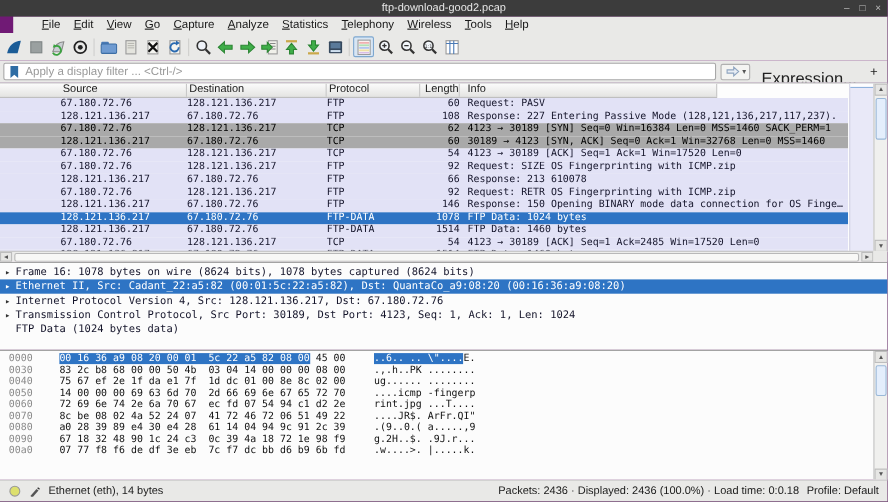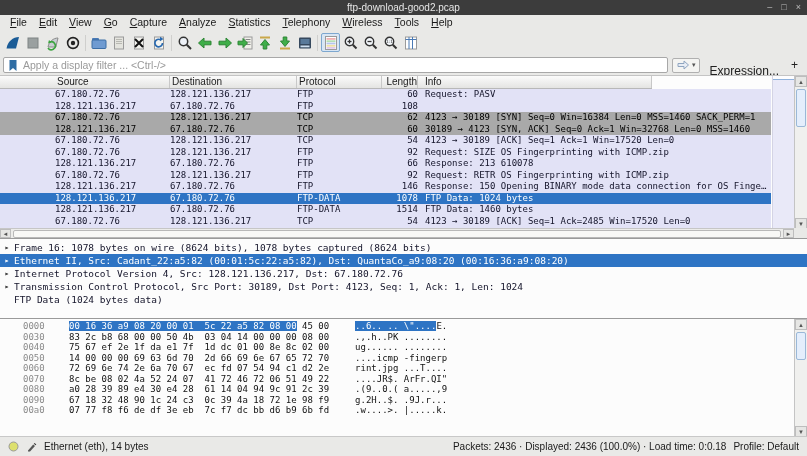--- a/index.html
+++ b/index.html
@@ -8,34 +8,34 @@
     position:relative; width:807px; height:456px; overflow:hidden;
     font-family:"Liberation Sans", sans-serif; background:#701a75;
     display:flex; flex-direction:column;
   }
   
   .titlebar{height:15px; background:#3c3c3c; color:#e6e6e6; display:flex; align-items:center; position:relative; flex:0 0 auto;}
   .titlebar .title{flex:1; text-align:center; font-size:10px; line-height:15px;}
   .winbtns{position:absolute; right:6px; top:0; height:15px; display:flex; align-items:center; gap:9px;}
   .winbtns span{color:#bdbdbd; font-size:9px; line-height:15px; cursor:default;}
   
-  .menubar{height:15px; display:flex; align-items:flex-start; padding-left:4px; background:#e9e9e7; flex:0 0 auto;}
+  .menubar{height:15px; display:flex; align-items:flex-start; padding-left:20px; background:#e9e9e7; flex:0 0 auto;margin-left:12px;}
   .menu-item{font-size:10.5px; color:#1a1a1a; padding:0 6px; line-height:15px;}
   
   .toolbar{height:25px; display:flex; align-items:center; padding-left:3px; gap:1px; background:#e9e9e7; flex:0 0 auto;}
   .tbtn{width:19px; height:19px; display:flex; align-items:center; justify-content:center; border:1px solid transparent;}
   .tbtn.pressed{border:1px solid #7da7cf; background:#d8e6f4; border-radius:2px;}
   .tsep{width:1px; height:16px; background:#cfcfcd; margin:0 2px;}
   
   .filterbar{height:20px; display:flex; align-items:center; padding:0 3px; gap:4px; background:#e9e9e7; flex:0 0 auto;}
   .filter-input{flex:1; height:16px; background:#fff; border:1px solid #a8a8a8; border-radius:2px; display:flex; align-items:center; padding:0 4px; gap:5px;}
   .filter-input .ph{font-size:10.5px; color:#9a9a9a; white-space:nowrap;}
   .apply-btn{height:15px; border:1px solid #b0b0b0; border-radius:2px; background:#f4f4f2; display:flex; align-items:center; padding:0 3px; gap:2px;}
   .apply-btn .caret{font-size:7px; color:#555;}
-  .expr-btn{font-size:12px; color:#202020; padding:0 6px; white-space:nowrap;margin-top:12px;}
+  .expr-btn{font-size:15px; color:#202020; padding:0 6px; white-space:nowrap;margin-top:12px;}
   .addf-btn{font-size:12px; color:#202020; padding:0 6px 0 2px;}
   
   .plist{position:relative; height:163px; background:#fdfdfd; flex:0 0 auto; overflow:hidden; border-top:1px solid #c4c4c4;}
   .plist-header{height:13px; display:flex; background:linear-gradient(#fbfbfb,#e4e4e2); border-bottom:1px solid #b8b8b8; width:652px;}
   .hcell{font-size:10px; color:#1a1a1a; line-height:12px; padding-left:2px; border-right:1px solid #c8c8c8; overflow:hidden; white-space:nowrap;}
   .plist-body{height:140px; overflow:hidden; width:771px;}
   .prow{display:flex; height:11.5px; line-height:11.5px; font-family:"DejaVu Sans Mono", monospace; font-size:9px; color:#14142a; background:#e2e2f6; width:771px; white-space:nowrap;}
   .prow.gray{background:#a9a9a9; color:#000;}
   .prow.selected{background:#2e74c4; color:#fff;}
   .pcell{overflow:hidden; white-space:nowrap; flex:0 0 auto;}
@@ -57,21 +57,21 @@
   .scorner{position:absolute; bottom:0; right:0; width:13px; height:10px; background:#e9e9e7;}
   
   .details{height:80px; background:#fcfcfc; border-top:1px solid #9a9a9a; padding-top:2px; flex:0 0 auto; overflow:hidden;}
   .drow{height:13px; line-height:13px; font-family:"DejaVu Sans Mono", monospace; font-size:9.5px; color:#14142a; white-space:nowrap; display:flex;}
   .drow .arrow{width:14px; text-align:center; font-size:8px; color:#333; flex:0 0 auto;}
   .drow.sel{background:#2e74c4; color:#fff;}
   .drow.sel .arrow{color:#fff;}
   
   .hexpane{position:relative; height:118px; background:#fcfcfc; border-top:1px solid #9a9a9a; padding-top:2px; flex:0 0 auto; overflow:hidden;}
   .hxrow{height:10.5px; line-height:10.5px; font-family:"DejaVu Sans Mono", monospace; font-size:9px; color:#111; white-space:pre; display:flex;}
-  .hxrow .off{color:#8a8a8a; width:32px; margin-left:23px; flex:0 0 auto;}
+  .hxrow .off{color:#8a8a8a; width:32px; margin-left:8px; flex:0 0 auto;}
   .hxrow .hx{margin-left:14px; flex:0 0 auto;}
   .hxrow .asc{margin-left:26px; flex:0 0 auto;}
   .hl{background:#2e74c4; color:#fff;}
   .hex-vscroll{position:absolute; top:0; right:0; width:13px; height:118px; background:#f0f0ee; border-left:1px solid #c4c4c4;}
   .hex-vscroll .sarrow.down{position:absolute; bottom:0; left:0; right:0;}
   .hex-vscroll .vthumb{height:28px;}
   
   .statusbar{height:20px; background:#e9e9e7; border-top:1px solid #c8c8c8; display:flex; align-items:center; padding:0 8px; gap:7px; flex:1 0 auto;}
   .statusbar .stext{font-size:10px; color:#1a1a1a; white-space:nowrap;}
   .statusbar .spacer{flex:1;}
@@ -279,20 +279,21 @@
           <span class="pcell c3">FTP</span>
           <span class="pcell c4">60</span>
           <span class="pcell c5">Request: PASV</span>
         </div>
         <div class="prow lavender">
           <span class="pcell c0">1531</span>
           <span class="pcell c1">128.121.136.217</span>
           <span class="pcell c2">67.180.72.76</span>
           <span class="pcell c3">FTP</span>
           <span class="pcell c4">108</span>
+          <span class="pcell c5">Response: 227 Entering Passive Mode (128,121,136,217,117,237).</span>
         </div>
         <div class="prow gray">
           <span class="pcell c0">2131</span>
           <span class="pcell c1">67.180.72.76</span>
           <span class="pcell c2">128.121.136.217</span>
           <span class="pcell c3">TCP</span>
           <span class="pcell c4">62</span>
           <span class="pcell c5">4123 → 30189 [SYN] Seq=0 Win=16384 Len=0 MSS=1460 SACK_PERM=1</span>
         </div>
         <div class="prow gray">

